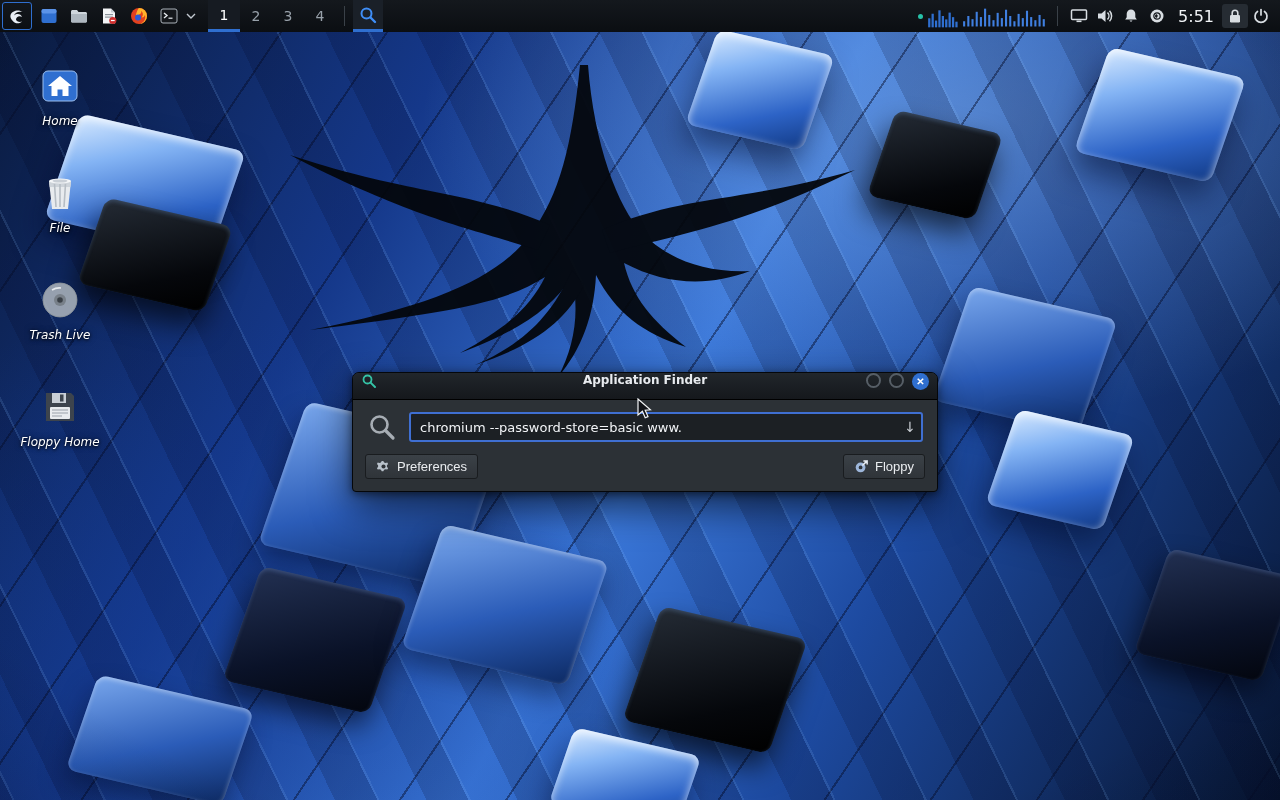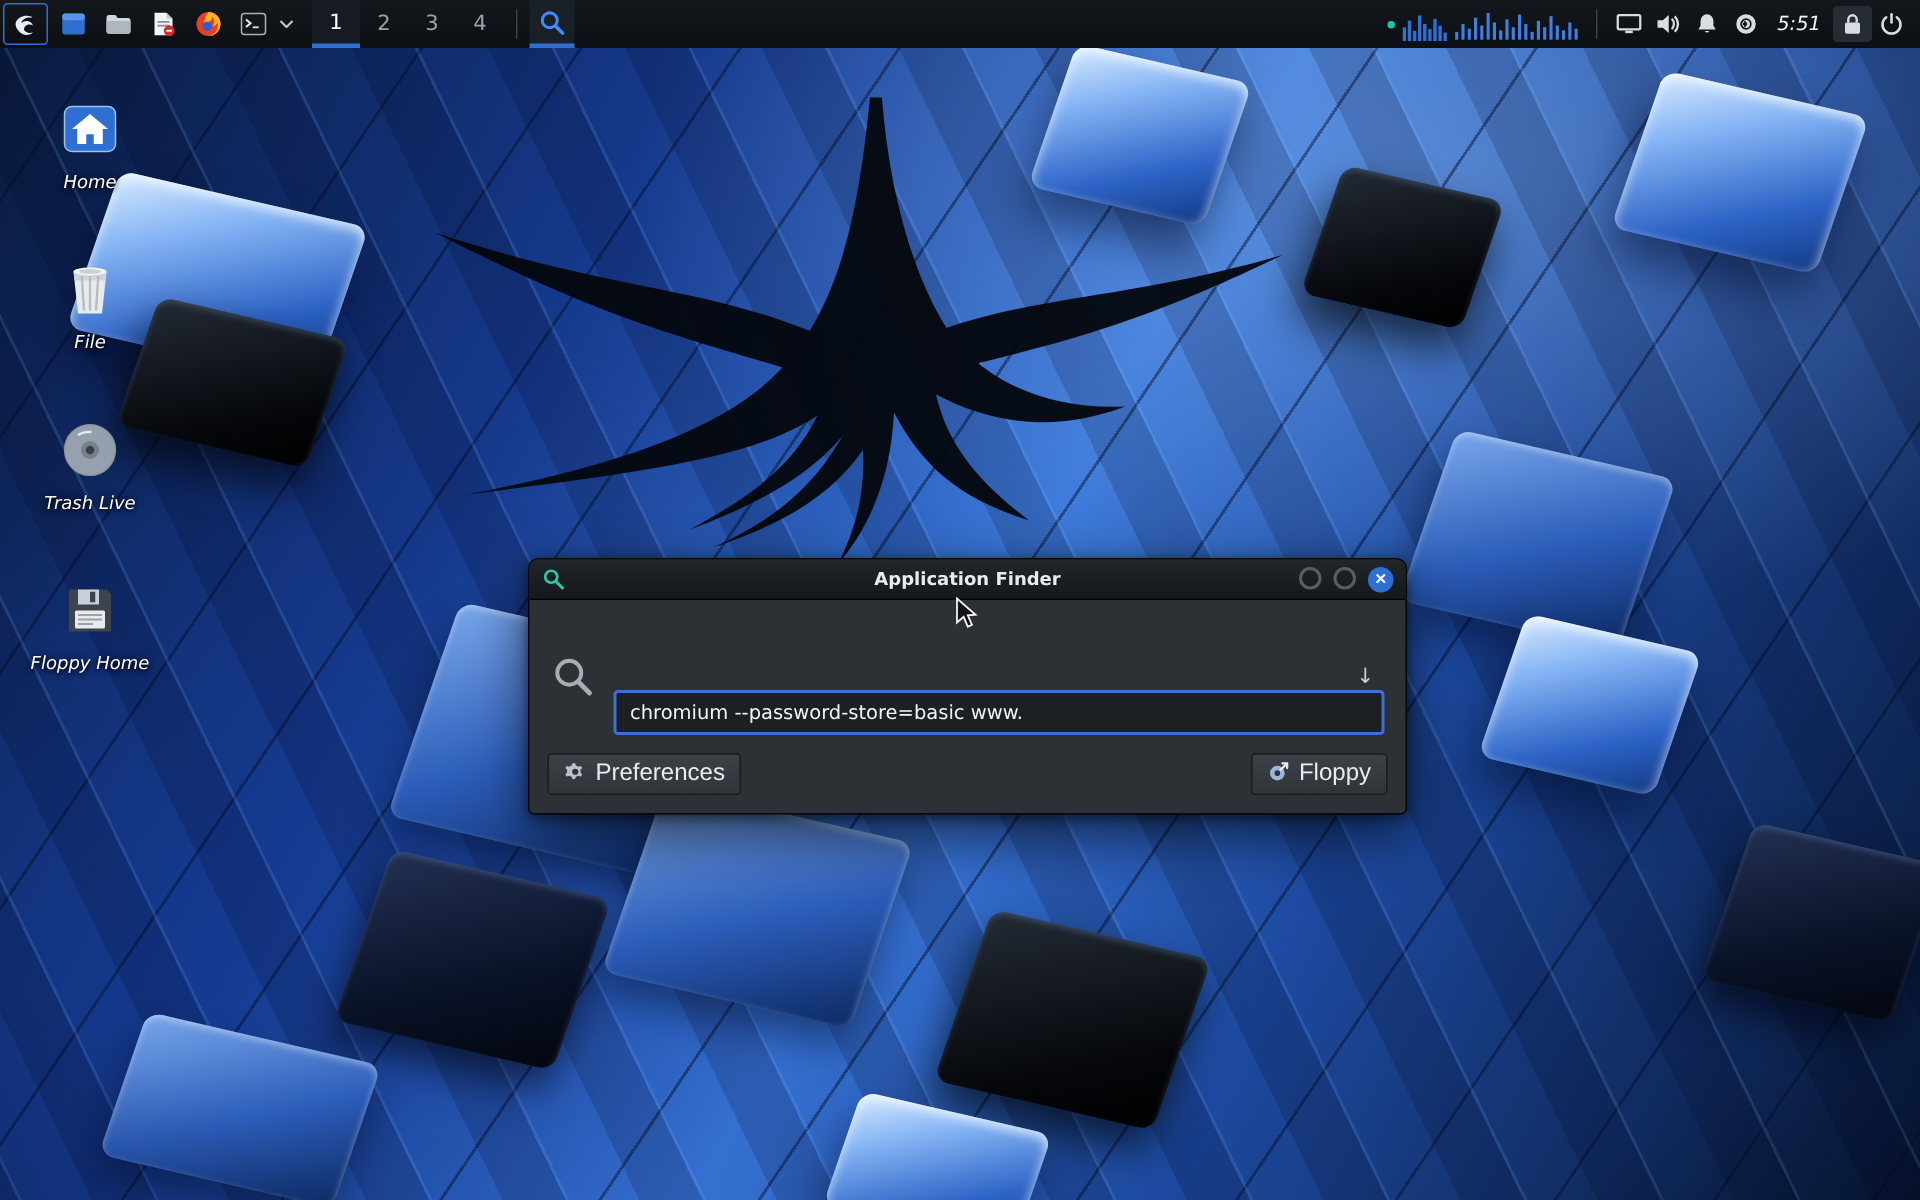--- a/index.html
+++ b/index.html
@@ -52,62 +52,62 @@
   .ws { display:flex; align-items:center; height:100%; margin-left:10px; }
   .ws-num { width:32px; height:100%; display:flex; align-items:center; justify-content:center;
     color:#98a1aa; cursor:pointer; font-size:14px; }
   .ws-num.active { color:#ffffff; border-bottom:3px solid #2f6fd0; background:#161b22; }
 
   .vsep { width:1px; height:20px; background:#3a4148; margin:0 8px; }
 
   .tray-icon { width:26px; height:32px; display:flex; align-items:center; justify-content:center;
     color:#d8dde2; cursor:pointer; }
   .tray-dot { width:5px; height:5px; border-radius:50%; background:#27c1a8; margin-right:4px; }
-  .clock { padding:0 8px; font-size:13px; color:#f0f3f6; cursor:default;font-style:italic; }
+  .clock { padding:0 8px; font-size:16px; color:#f0f3f6; cursor:default; }
   .lock-btn { background:#262c33; border-radius:3px; height:24px; }
 
   
   .desk-col { position:absolute; left:12px; top:56px; width:96px; z-index:10; }
   .desk-item { height:107px; display:flex; flex-direction:column; align-items:center;
     padding-top:8px; cursor:pointer; }
   .desk-ic { width:44px; height:44px; display:flex; align-items:center; justify-content:center; }
   .desk-label { margin-top:6px; font-size:12px; color:#fff;
     text-shadow:0 1px 3px rgba(0,0,0,.95), 0 0 6px rgba(0,0,0,.6);font-style:italic; }
 
   
   .finder { position:absolute; left:352px; top:372px; width:586px; z-index:40;
     border-radius:7px 7px 4px 4px; border:1px solid #05070a;
     box-shadow:0 14px 38px rgba(0,0,0,.6), 0 2px 8px rgba(0,0,0,.5);
     background:#2c3136; overflow:hidden; }
-  .titlebar { height:27px; display:flex; align-items:center;
+  .titlebar { height:27px; display:flex; align-items:flex-start;
     background:linear-gradient(#21262b,#15181c); border-bottom:1px solid #000;
-    padding:11px 8px; position:relative; }
+    padding:0 8px; position:relative; }
   .title-ic { width:16px; height:16px; }
   .title-text { position:absolute; left:0; right:0; text-align:center;
     font-size:12px; font-weight:bold; color:#e8ebef; pointer-events:none; }
   .tb-buttons { margin-left:auto; display:flex; gap:8px; z-index:2; }
   .tb-circle { width:15px; height:15px; border-radius:50%; border:2px solid #565e66;
     background:transparent; cursor:pointer; }
   .tb-close { width:17px; height:17px; border-radius:50%; background:#2f6fd0; border:none;
     color:#fff; font-size:10px; line-height:17px; text-align:center; cursor:pointer;
     display:flex; align-items:center; justify-content:center; font-weight:bold; }
 
   .finder-body { padding:10px 12px 12px; }
   .search-row { display:flex; align-items:center; gap:12px; padding:2px 2px 12px; }
   .input-wrap { position:relative; flex:1; }
   .cmd-input { width:100%; height:30px; background:#1c2024; color:#f2f4f7;
     border:2px solid #3f6fd2; border-radius:3px; padding:0 26px 0 9px;
-    font-size:13px; font-family:"DejaVu Sans", sans-serif; outline:none; caret-color:#fff;margin-top:48px; }
+    font-size:13px; font-family:"DejaVu Sans", sans-serif; outline:none; caret-color:#fff; }
   .input-arrow { position:absolute; right:7px; top:50%; transform:translateY(-50%);
     color:#c9ced4; font-size:14px; pointer-events:none; }
 
   .btn-row { display:flex; justify-content:space-between; }
   .gtk-btn { display:flex; align-items:flex-start; gap:6px; padding:4px 10px;
     background:linear-gradient(#3b4147,#2f3439); border:1px solid #191c1f; border-radius:3px;
-    color:#e9ecef; font-size:16px; cursor:pointer; }
+    color:#e9ecef; font-size:13px; cursor:pointer; }
 
   
   .cursor { position:absolute; left:637px; top:398px; z-index:60; pointer-events:none; }
 </style>
 </head>
 <body>
 
 <div class="wallpaper">
   <div class="cube light" style="left:60px;top:130px;width:170px;height:110px"></div>
   <div class="cube black" style="left:90px;top:210px;width:130px;height:90px"></div>

